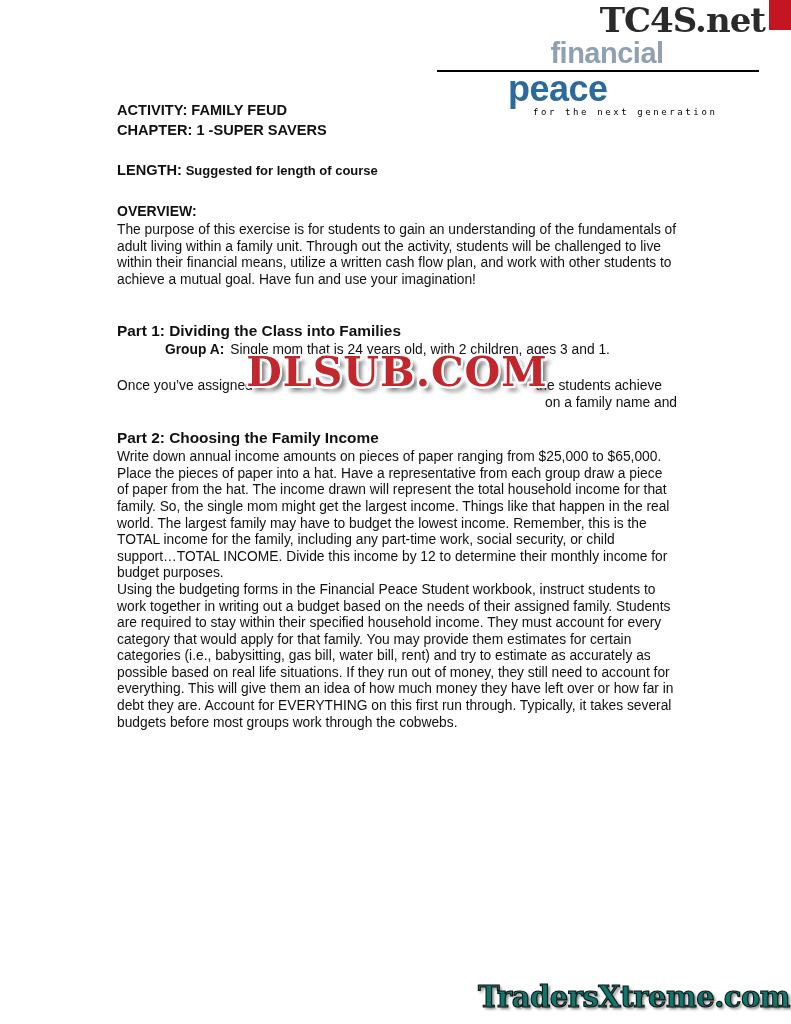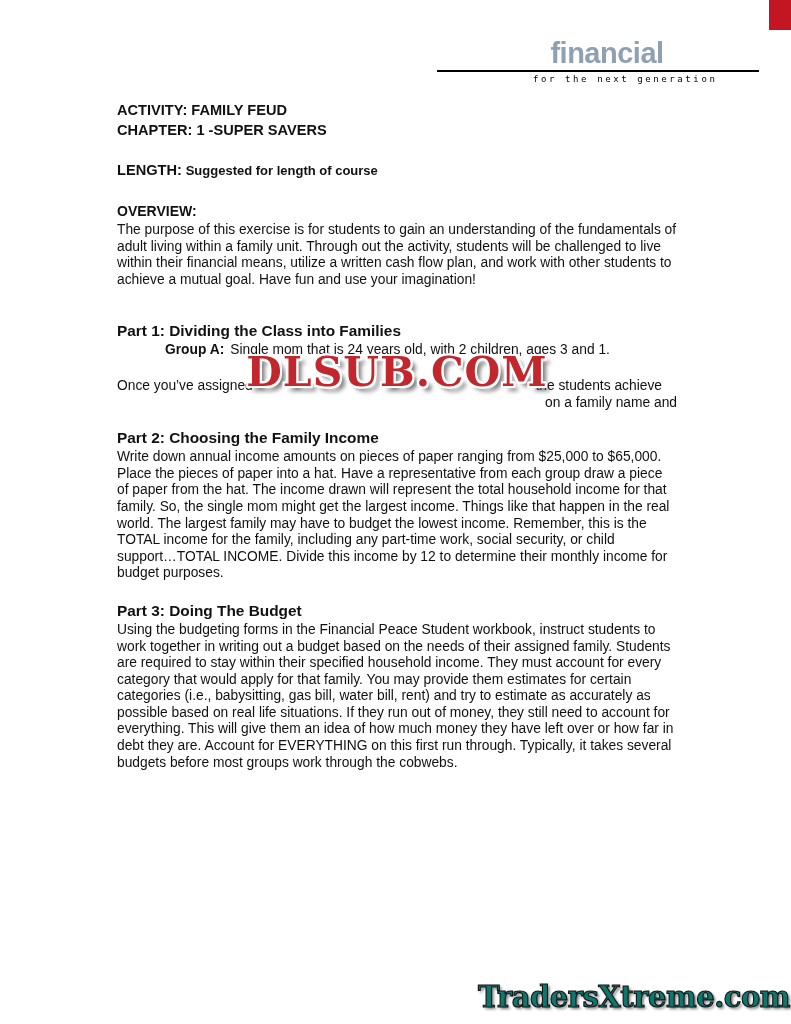--- a/index.html
+++ b/index.html
@@ -56,25 +56,27 @@
     letter-spacing:-0.5px; color:#0f766e; white-space:nowrap;
     -webkit-text-stroke:1.1px #121212;
     text-shadow:2px 2px 3px rgba(0,0,0,0.55);
   }
 </style>
 </head>
 <body>
 
 <div class="page">
 
+  <div class="tc4s">TC4S.net</div>
   <div class="corner-block"></div>
 
   <div class="fp-logo">
     <div class="fp-financial">financial</div>
     <div class="fp-rule"></div>
+    <div class="fp-peace">peace</div>
     <div class="fp-tagline">for the next generation</div>
   </div>
 
   <div class="content">
 
     <div class="activity">ACTIVITY:  FAMILY FEUD</div>
     <div class="chapter">CHAPTER:  1 -SUPER SAVERS</div>
 
     <div class="length-line">
       <span class="length-label">LENGTH:</span>
@@ -96,20 +98,19 @@
         <span>Once you’ve assigned</span>
         <span>the students achieve</span>
       </div>
       <div class="closing-line2">on a family name and</div>
       <div class="dlsub">DLSUB.COM</div>
     </div>
 
     <div class="part-heading gap18">Part 2: Choosing the Family Income</div>
     <div class="para">Write down annual income amounts on pieces of paper ranging from $25,000 to $65,000.  Place the pieces of paper into a hat.  Have a representative from each group draw a piece of paper from the hat.  The income drawn will represent the total household income for that family.  So, the single mom might get the largest income.  Things like that happen in the real world.  The largest family may have to budget the lowest income.  Remember, this is the TOTAL income for the family, including any part-time work, social security, or child support…TOTAL INCOME.   Divide this income by 12 to determine their monthly income for budget purposes.</div>
 
-    <div class="part-heading gap20">Part 3:  Doing The Budget</div>
     <div class="para">Using the budgeting forms in the Financial Peace Student workbook, instruct students to work together in writing out a budget based on the needs of their assigned family.  Students are required to stay within their specified household income.  They must account for every category that would apply for that family.  You may provide them estimates for certain categories (i.e., babysitting, gas bill, water bill, rent) and try to estimate as accurately as possible based on real life situations.  If they run out of money, they still need to account for everything.  This will give them an idea of how much money they have left over or how far in debt they are.  Account for EVERYTHING on this first run through.  Typically, it takes several budgets before most groups work through the cobwebs.</div>
 
   </div>
 
   <div class="traders">TradersXtreme.com</div>
 
 </div>
 
 </body></html>

